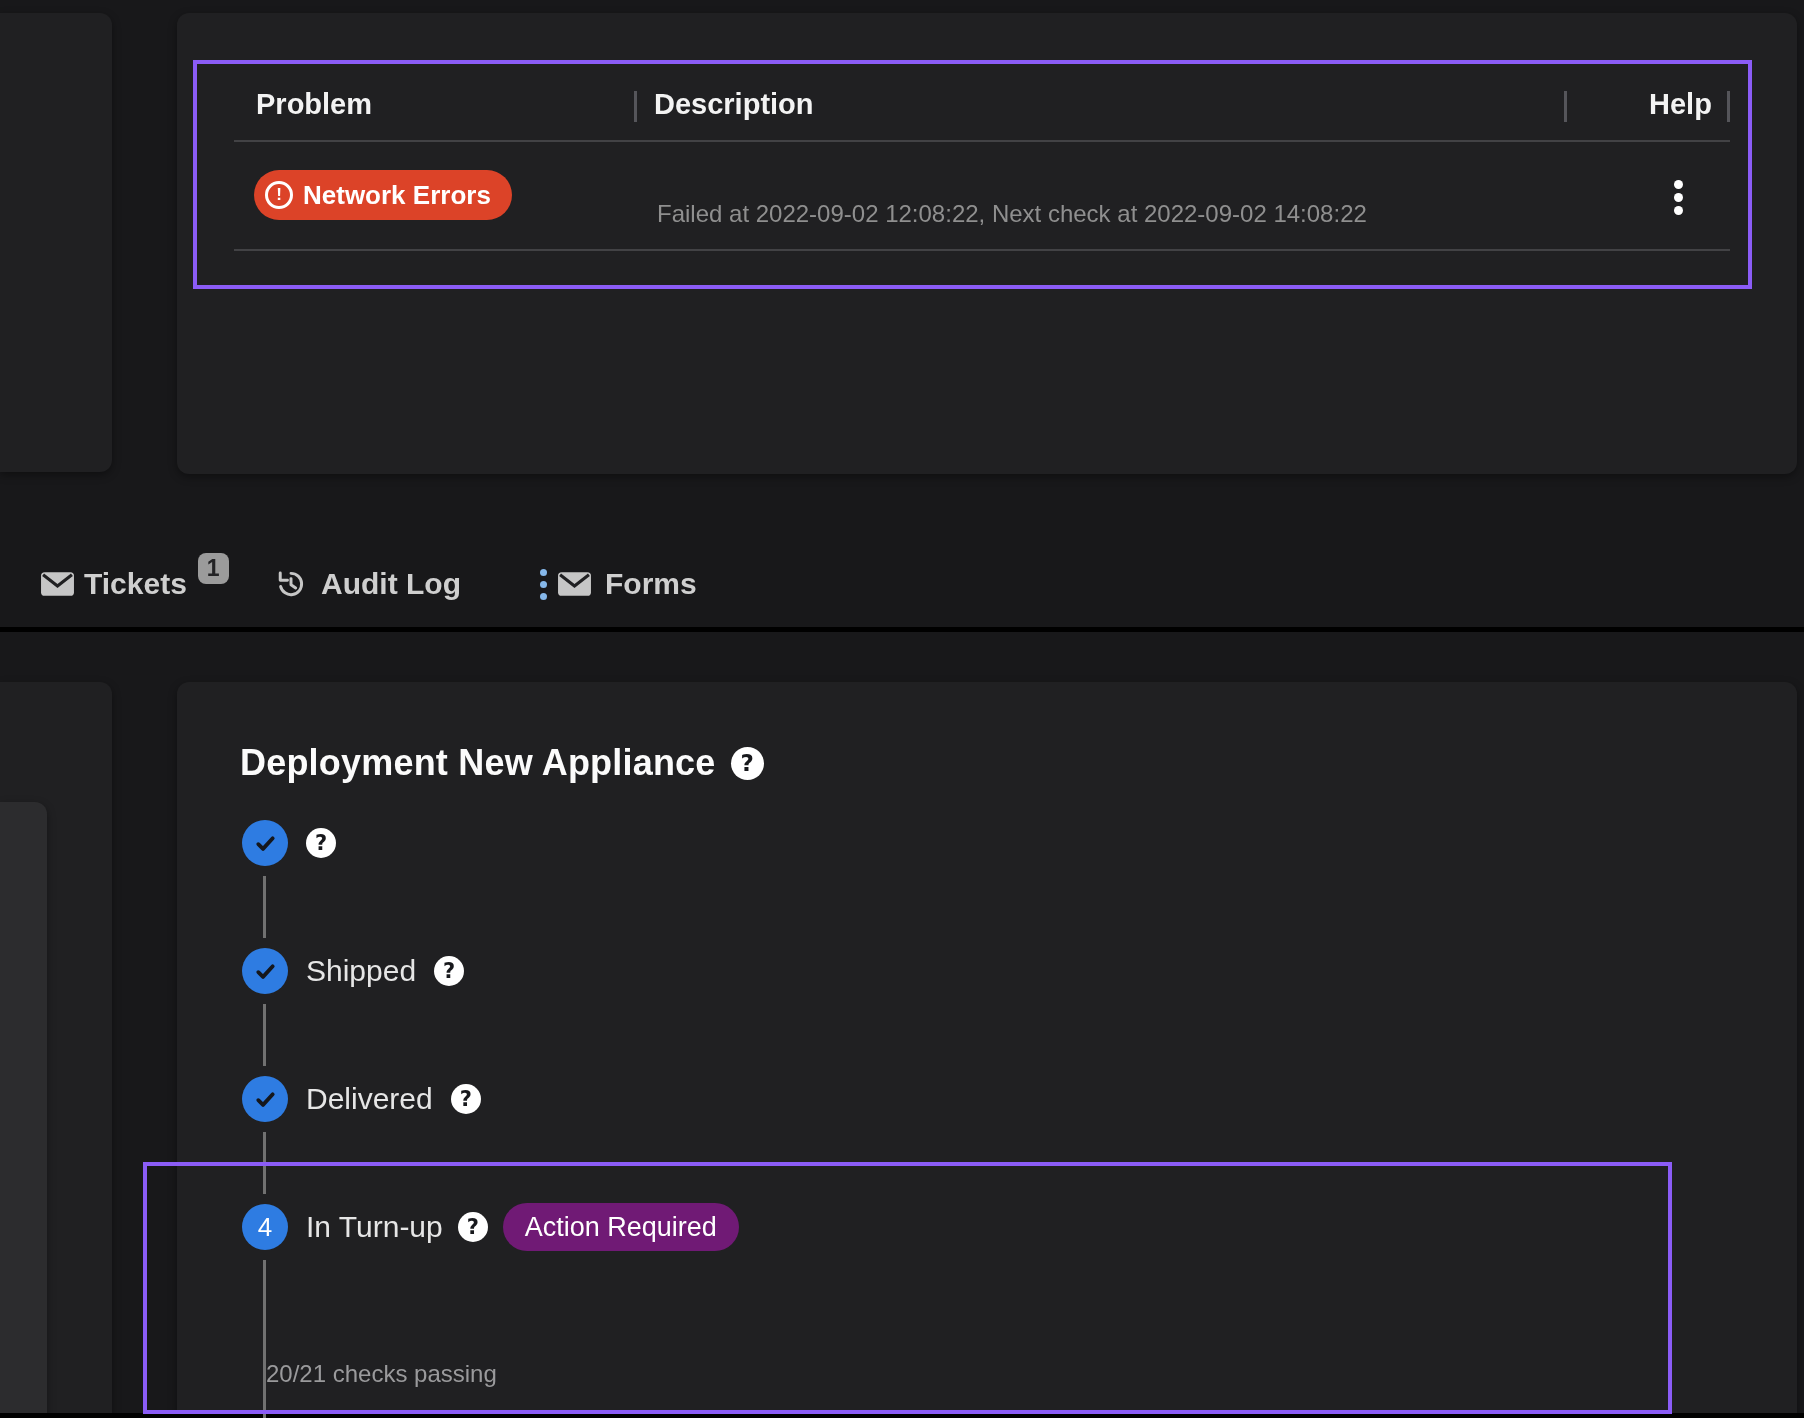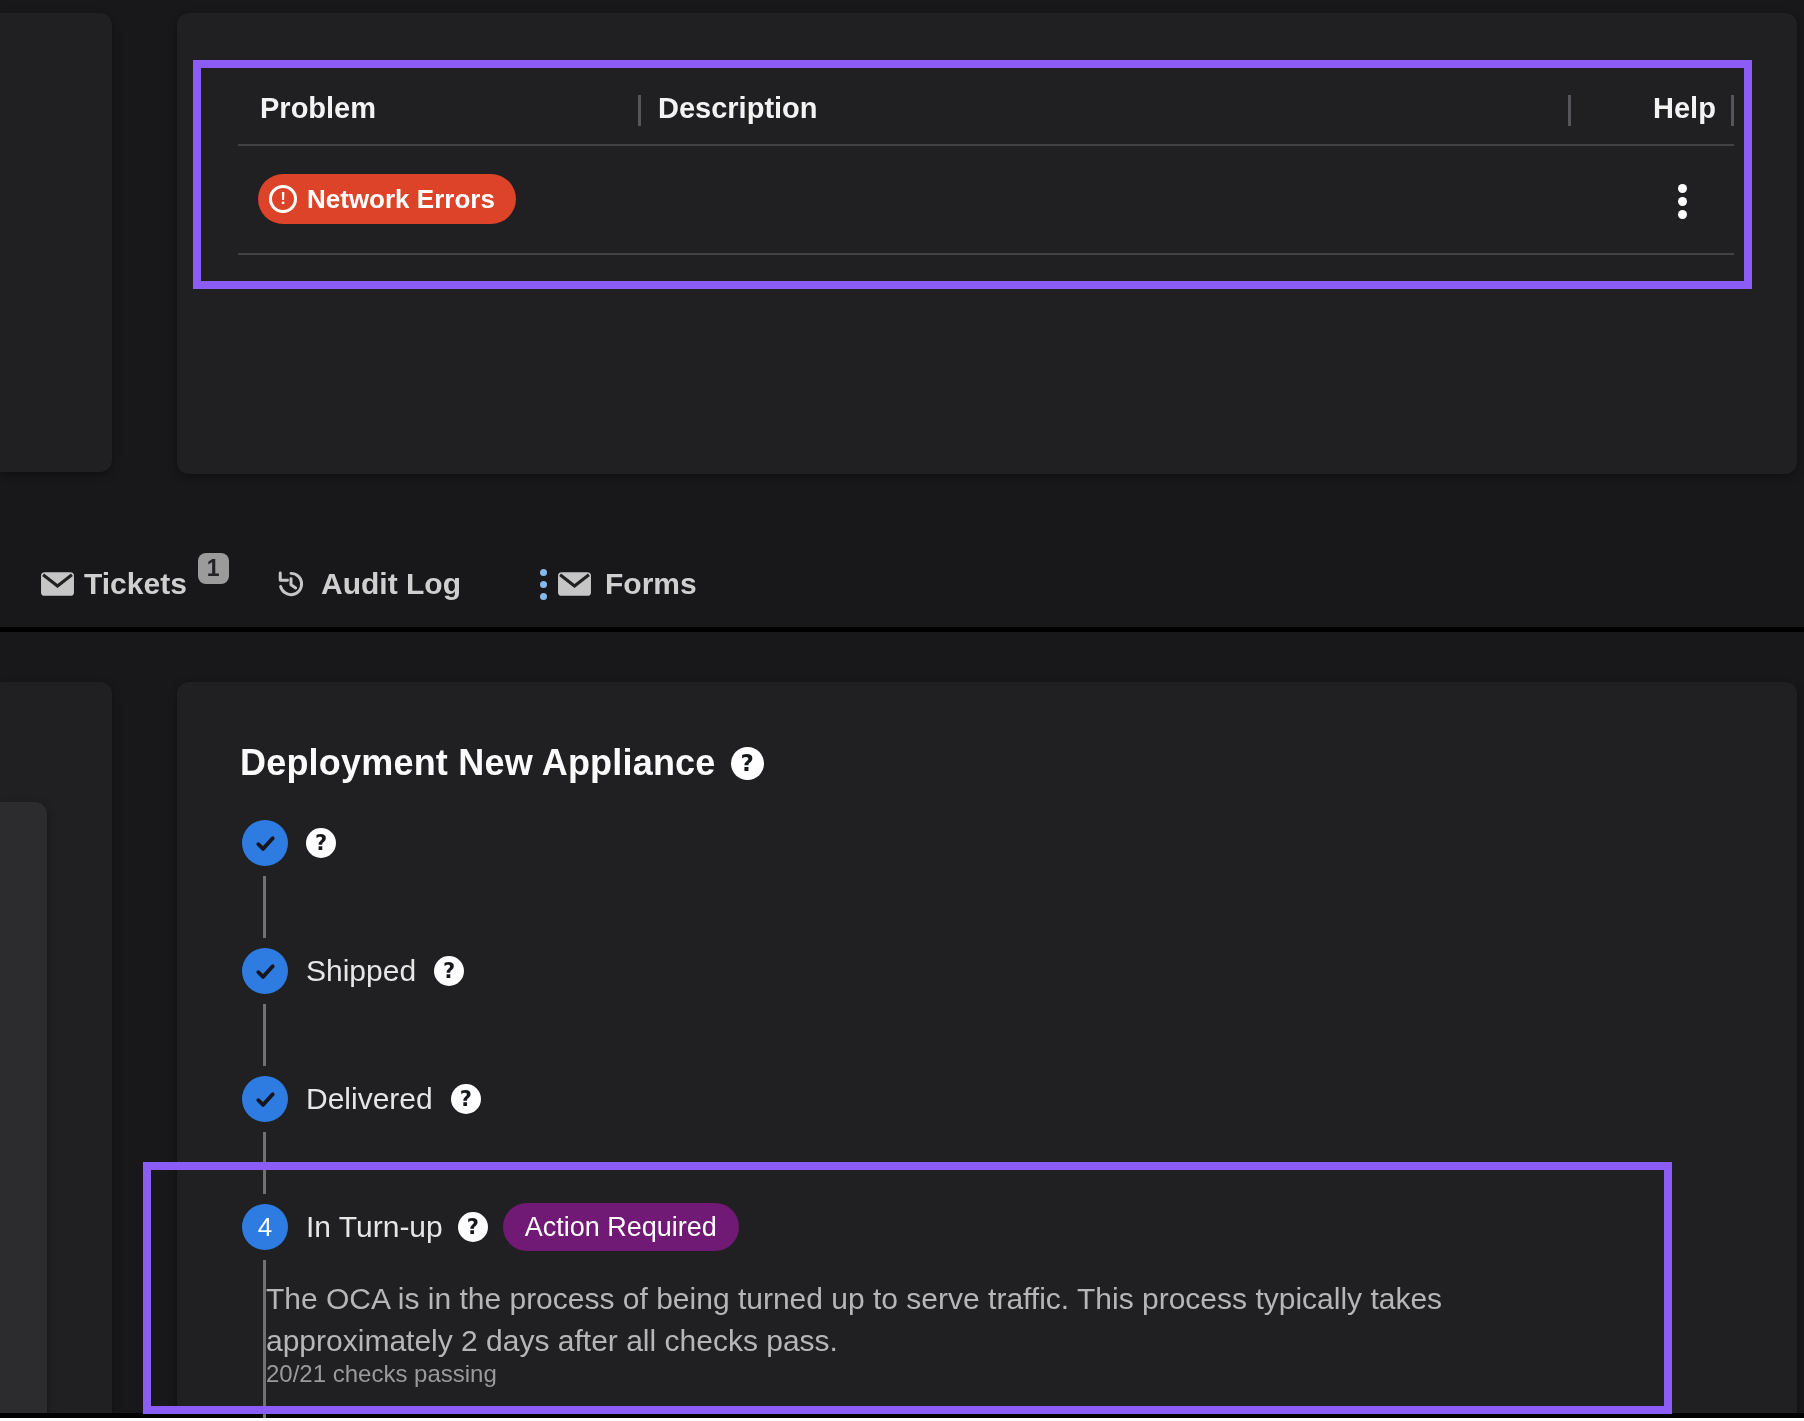--- a/index.html
+++ b/index.html
@@ -8,21 +8,21 @@
 
   
   .panel{position:absolute;background:#202022;box-shadow:0 3px 9px rgba(0,0,0,.38);z-index:1;}
   .panel-top-left{left:0;top:13px;width:112px;height:459px;border-radius:0 12px 12px 0;}
   .panel-top-main{left:177px;top:13px;width:1620px;height:461px;border-radius:12px;}
   .panel-bottom-left{left:0;top:682px;width:112px;height:739px;border-radius:0 12px 0 0;}
   .panel-sub{left:0;top:802px;width:47px;height:619px;background:#2c2c2e;border-radius:0 12px 0 0;z-index:2;}
   .panel-bottom-main{left:177px;top:682px;width:1620px;height:739px;border-radius:12px 12px 0 0;}
 
   
-  .teal-box{position:absolute;border:8px solid #8b5cf6;background:transparent;z-index:9;box-sizing:border-box;}
+  .teal-box{position:absolute;border:4px solid #8b5cf6;background:transparent;z-index:9;box-sizing:border-box;}
   .problems-box{left:193px;top:60px;width:1559px;height:229px;}
   .turnup-box{left:143px;top:1162px;width:1529px;height:252px;}
 
   
   .th{position:absolute;top:23px;font-size:29px;line-height:34px;font-weight:700;color:#f3f3f3;}
   .col-handle{position:absolute;top:27px;width:3px;height:31px;background:#55555a;}
   .hline{position:absolute;left:37px;width:1496px;height:2px;background:#424245;}
   .chip{position:absolute;left:57px;top:106px;height:50px;border-radius:25px;background:#dc4328;
         display:flex;align-items:center;gap:10px;padding:0 21px 0 11px;}
   .chip-icon{width:28px;height:28px;border-radius:50%;border:3px solid #fff;box-sizing:border-box;
@@ -91,20 +91,21 @@
     <div class="col-handle" style="left:1530px"></div>
 
     <div class="hline" style="top:76px"></div>
     <div class="hline" style="top:185px"></div>
 
     <div class="chip">
       <span class="chip-icon">!</span>
       <span class="chip-label">Network Errors</span>
     </div>
 
+    <div class="desc2">Failed at 2022-09-02 12:08:22, Next check at 2022-09-02 14:08:22</div>
 
     <div class="kebab">
       <i></i>
         <i></i>
         <i></i>
     </div>
   </div>
 
   <div class="tab tab-tickets">
     <svg width="35" height="28" viewBox="0 0 34 27">
@@ -178,21 +179,20 @@
     <span class="qicon small">?</span>
   </div>
 
   <div class="step" style="top:1204px">
     <span class="step-circle">4</span>
     <span class="step-label">In Turn-up</span>
     <span class="qicon small" style="margin-left:-3px">?</span>
     <span class="action-badge" style="margin-left:-3px">Action Required</span>
   </div>
 
-  <div class="step-desc">The OCA is in the process of being turned up to serve traffic. This process typically takes approximately 2 days after all checks pass.</div>
   <div class="checks">20/21 checks passing</div>
 
   <div class="teal-box turnup-box"></div>
 
   <div class="black-bar"></div>
   <div class="white-strip"></div>
 
 </div>
 
 </body></html>

